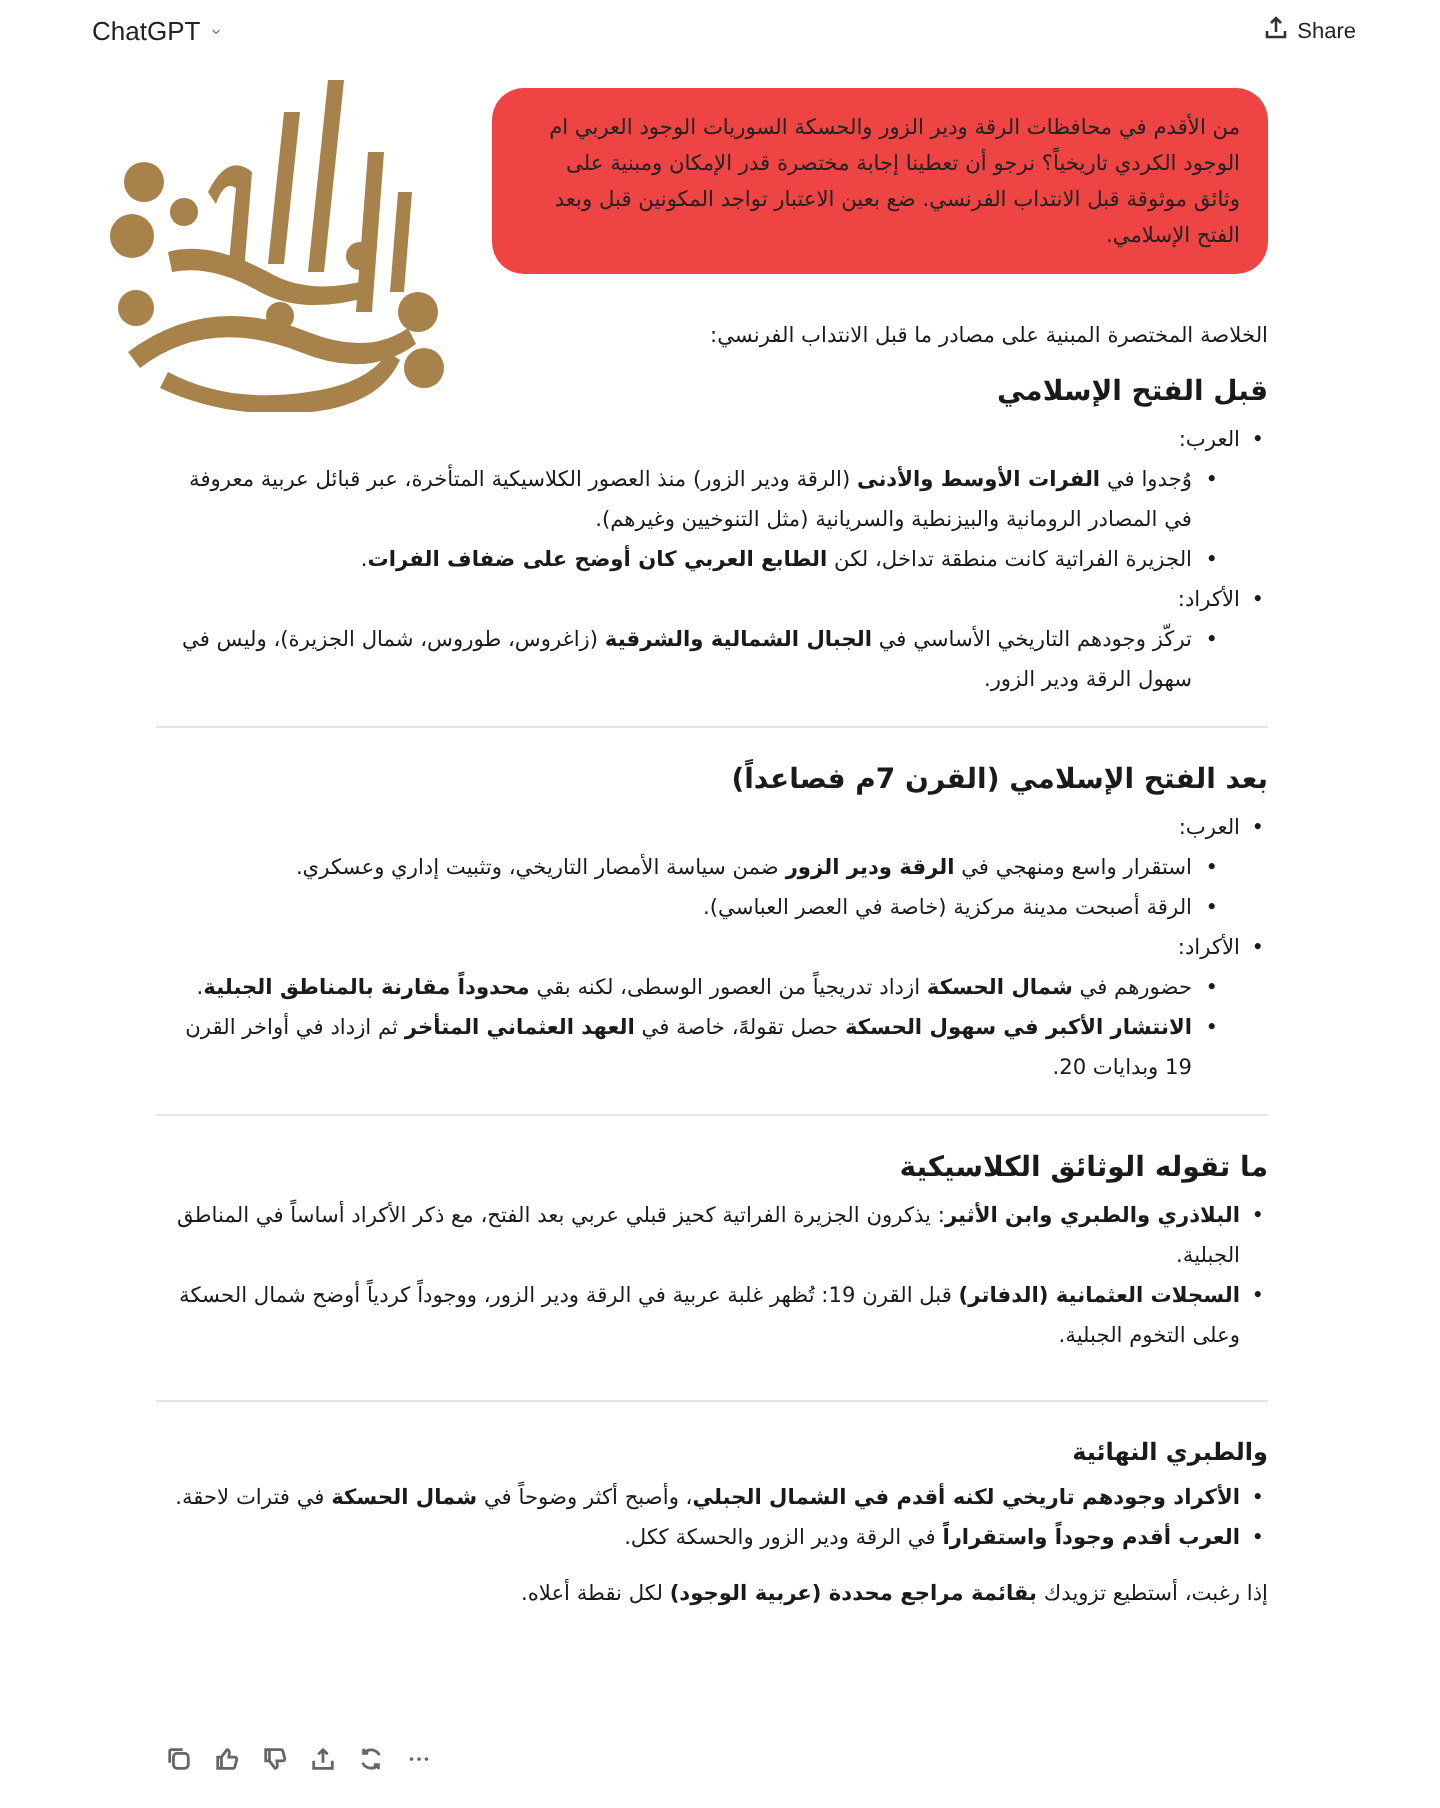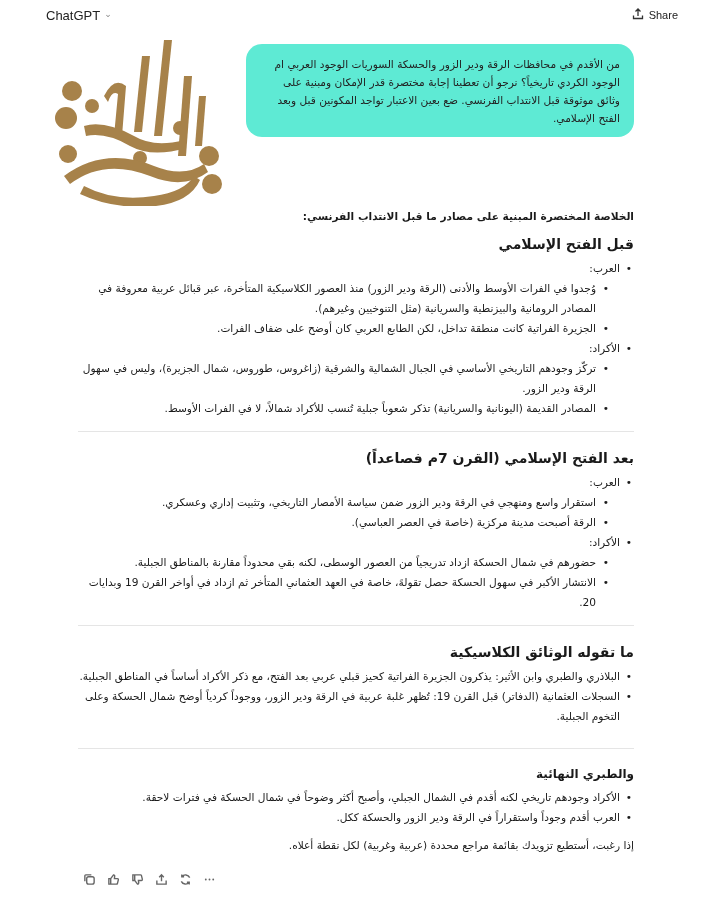--- a/index.html
+++ b/index.html
@@ -6,25 +6,25 @@
   html, body { width: 720px; height: 904px; overflow: hidden; background: #ffffff; }
   body { font-family: "DejaVu Sans", "Liberation Sans", sans-serif; color: #0d0d0d; position: relative; }
 
   .topbar { position: absolute; left: 0; top: 0; width: 720px; height: 34px; }
   .app-title { position: absolute; left: 46px; top: 8px; font-size: 13px; color: #222; font-family: "Liberation Sans", sans-serif; display: flex; gap: 4px; cursor: pointer; }
   .app-title .chev { font-size: 9px; color: #888; margin-top: 1px; }
   .share-btn { position: absolute; right: 42px; top: 8px; font-size: 11px; color: #222; display: flex; align-items: center; gap: 5px; cursor: pointer; font-family: "Liberation Sans", sans-serif; }
 
   .logo { position: absolute; left: 44px; top: 36px; width: 180px; height: 170px; }
 
-  .user-bubble { position: absolute; right: 86px; top: 44px; width: 388px; background: #5eead4; border-radius: 16px; padding: 11px 14px 10px 14px; direction: rtl; text-align: right; font-size: 10.6px; line-height: 18px; color: #222; }
+  .user-bubble { position: absolute; right: 86px; top: 44px; width: 388px; background: #ef4444; border-radius: 16px; padding: 11px 14px 10px 14px; direction: rtl; text-align: right; font-size: 10.6px; line-height: 18px; color: #222; }
 
   .answer { position: absolute; right: 86px; top: 158px; width: 556px; direction: rtl; text-align: right; font-size: 10.6px; line-height: 20px; color: #1a1a1a; }
-  .answer b { font-weight: normal; }
-  .intro { font-weight: bold; margin-bottom: 6px; margin-top: 48px; }
+  .answer b { font-weight: bold; }
+  .intro { font-weight: normal; margin-bottom: 6px; }
   h2 { font-size: 14px; font-weight: bold; line-height: 24px; margin: 2px 0 2px 0; }
   h3 { font-size: 12px; font-weight: bold; line-height: 22px; margin: 2px 0 2px 0; }
   ul.l1 { list-style: none; padding-right: 14px; }
   ul.l1 > li { position: relative; text-align: right; }
   ul.l1 > li::before { content: "•"; position: absolute; right: -12px; top: 0; }
   ul.l2 { list-style: none; padding-right: 24px; }
   ul.l2 > li { position: relative; }
   ul.l2 > li::before { content: "•"; position: absolute; right: -13px; top: 0; }
   .sep { height: 1px; background: #e5e5e5; margin: 13px 0 14px 0; }
   .closing { margin-top: 8px; }
@@ -83,21 +83,20 @@
       <span>العرب:</span>
       <ul class="l2">
         <li><span>وُجدوا في </span><b>الفرات الأوسط والأدنى</b><span> (الرقة ودير الزور) منذ العصور الكلاسيكية المتأخرة، عبر قبائل عربية معروفة في المصادر الرومانية والبيزنطية والسريانية (مثل التنوخيين وغيرهم).</span></li>
         <li><span>الجزيرة الفراتية كانت منطقة تداخل، لكن </span><b>الطابع العربي كان أوضح على ضفاف الفرات</b><span>.</span></li>
       </ul>
     </li>
     <li>
       <span>الأكراد:</span>
       <ul class="l2">
         <li><span>تركّز وجودهم التاريخي الأساسي في </span><b>الجبال الشمالية والشرقية</b><span> (زاغروس، طوروس، شمال الجزيرة)، وليس في سهول الرقة ودير الزور.</span></li>
-        <li><span>المصادر القديمة (اليونانية والسريانية) تذكر شعوباً جبلية تُنسب للأكراد شمالاً، </span><b>لا في الفرات الأوسط</b><span>.</span></li>
       </ul>
     </li>
   </ul>
   <div class="sep"></div>
 
   <h2>بعد الفتح الإسلامي (القرن 7م فصاعداً)</h2>
   <ul class="l1">
     <li>
       <span>العرب:</span>
       <ul class="l2">
@@ -121,21 +120,21 @@
     <li><b>السجلات العثمانية (الدفاتر)</b><span> قبل القرن 19: تُظهر غلبة عربية في الرقة ودير الزور، ووجوداً كردياً أوضح شمال الحسكة وعلى التخوم الجبلية.</span></li>
   </ul>
   <div class="sep" style="margin-top:22px;"></div>
 
   <h3>والطبري النهائية</h3>
   <ul class="l1">
     <li><b>الأكراد وجودهم تاريخي لكنه أقدم في الشمال الجبلي</b><span>، وأصبح أكثر وضوحاً في </span><b>شمال الحسكة</b><span> في فترات لاحقة.</span></li>
     <li><b>العرب أقدم وجوداً واستقراراً</b><span> في الرقة ودير الزور والحسكة ككل.</span></li>
   </ul>
 
-  <div class="closing"><span>إذا رغبت، أستطيع تزويدك </span><b>بقائمة مراجع محددة (عربية وغربية)</b><span> لكل نقطة أعلاه.</span></div>
+  <div class="closing"><span>إذا رغبت، أستطيع تزويدك </span><b>بقائمة مراجع محددة (عربية الوجود)</b><span> لكل نقطة أعلاه.</span></div>
 </div>
 
 <div class="actions">
   <span>
       <svg viewBox="0 0 14 14">
         <rect x="4" y="4" width="8" height="8" rx="2"></rect>
         <path d="M2 9V3a1 1 0 0 1 1-1h6"></path>
       </svg>
     </span>
   <span>

